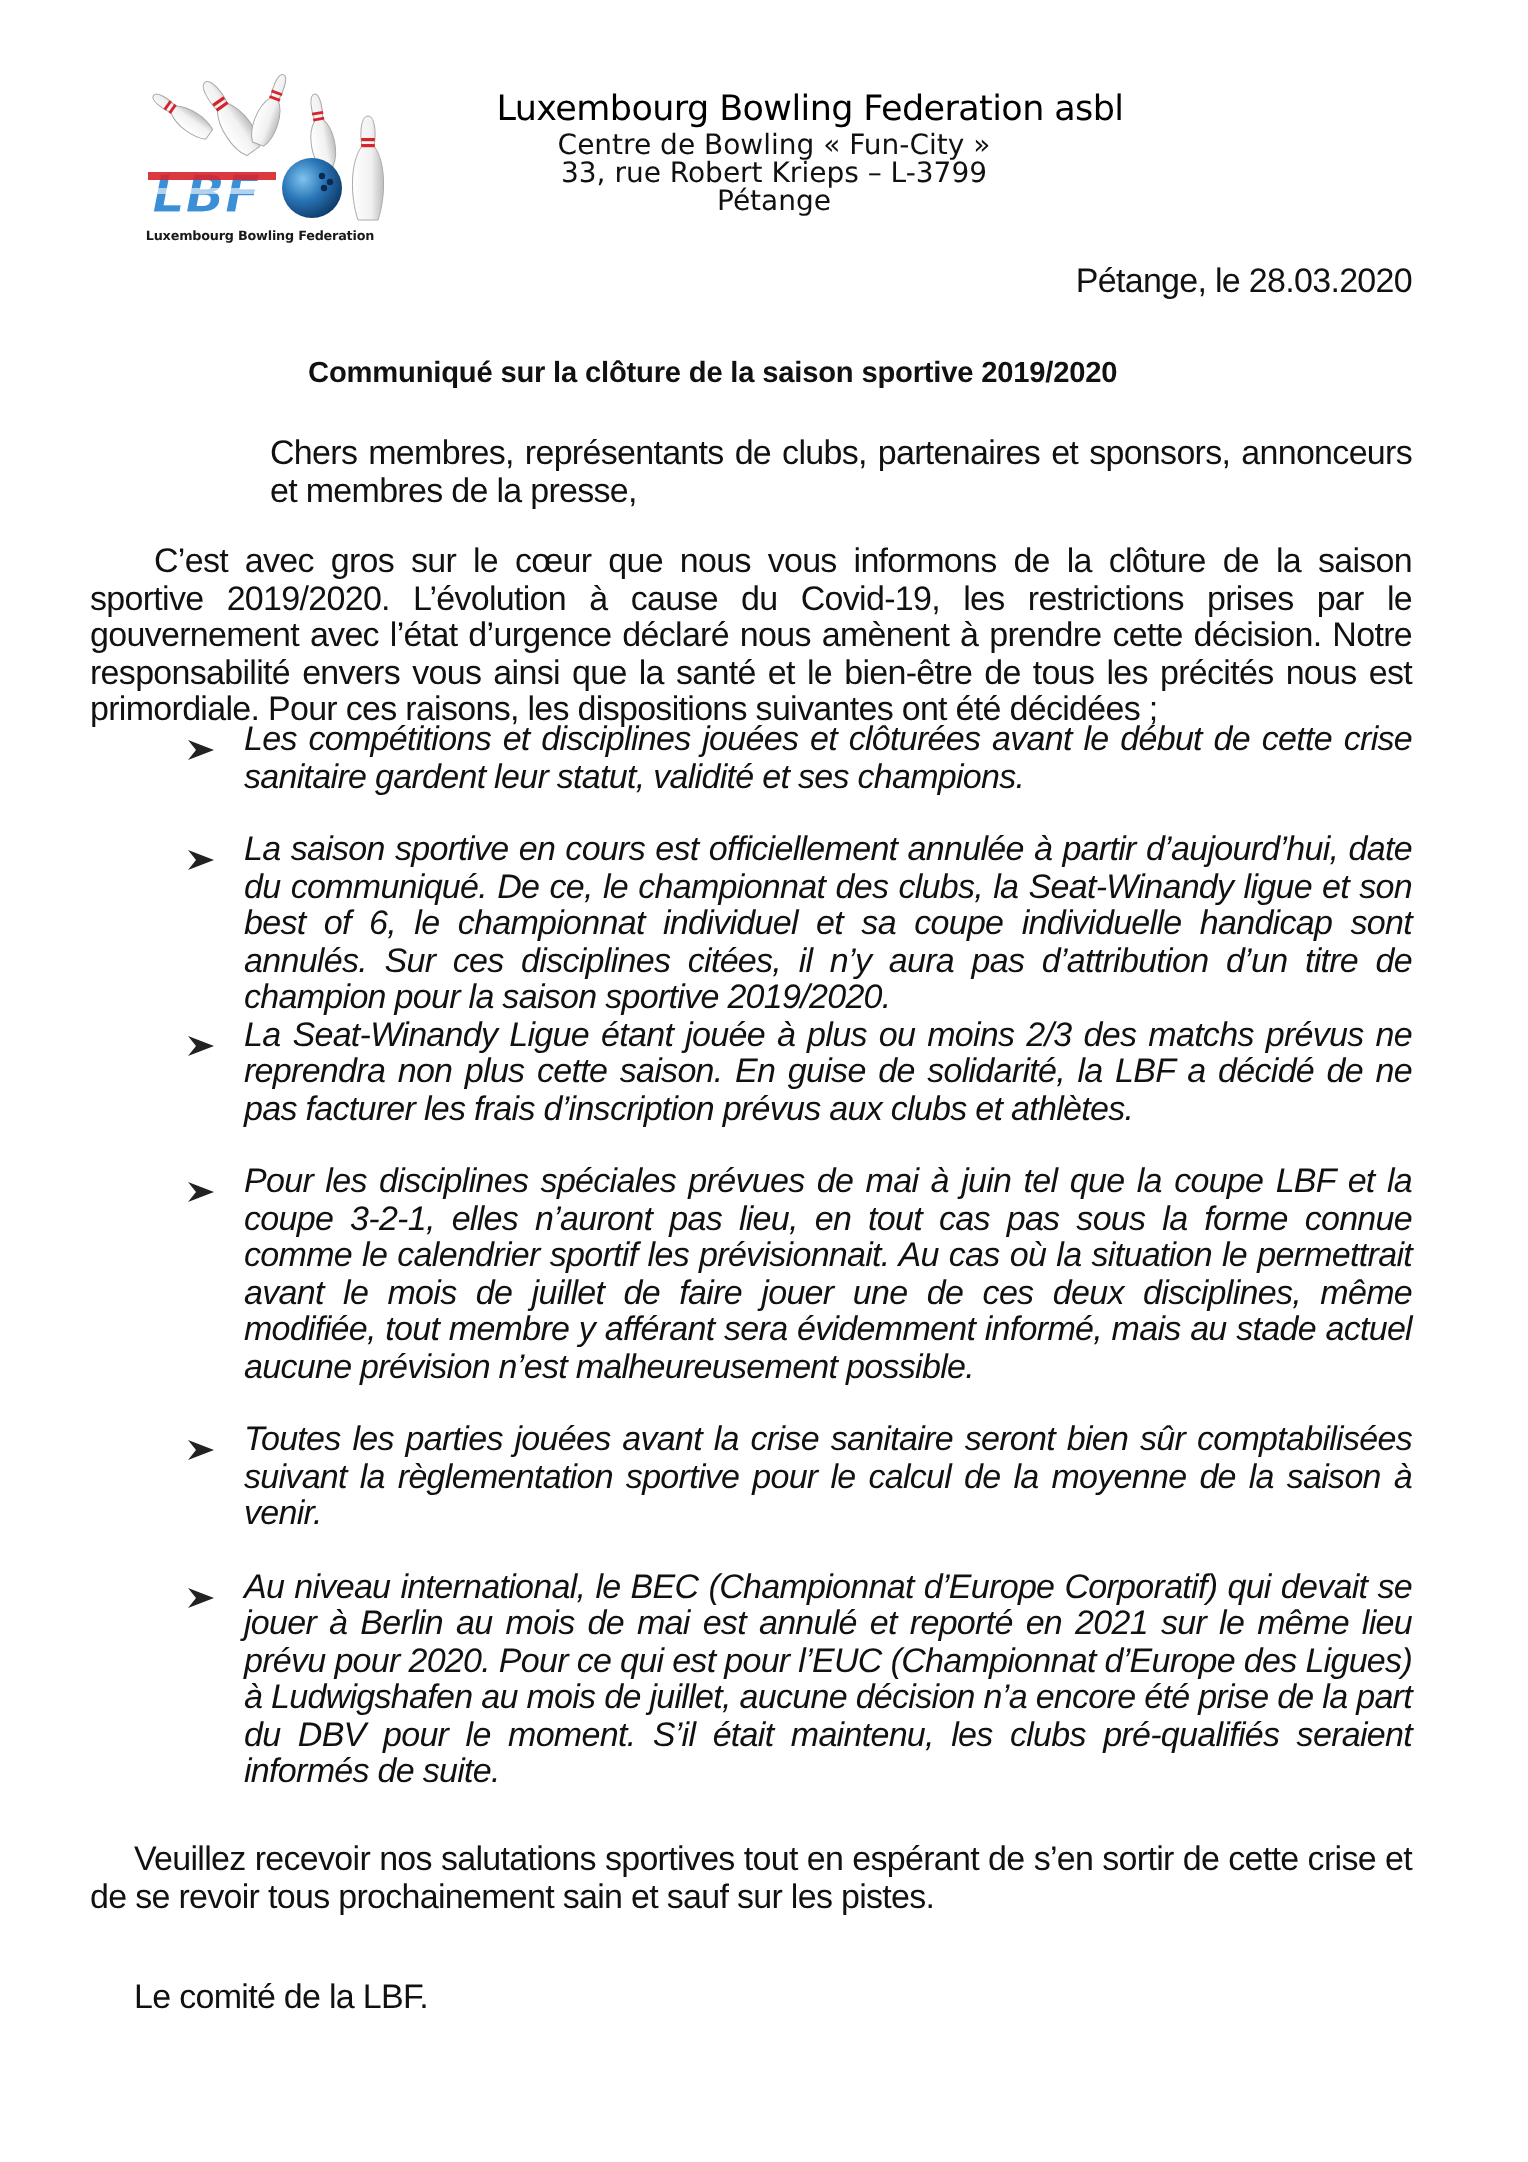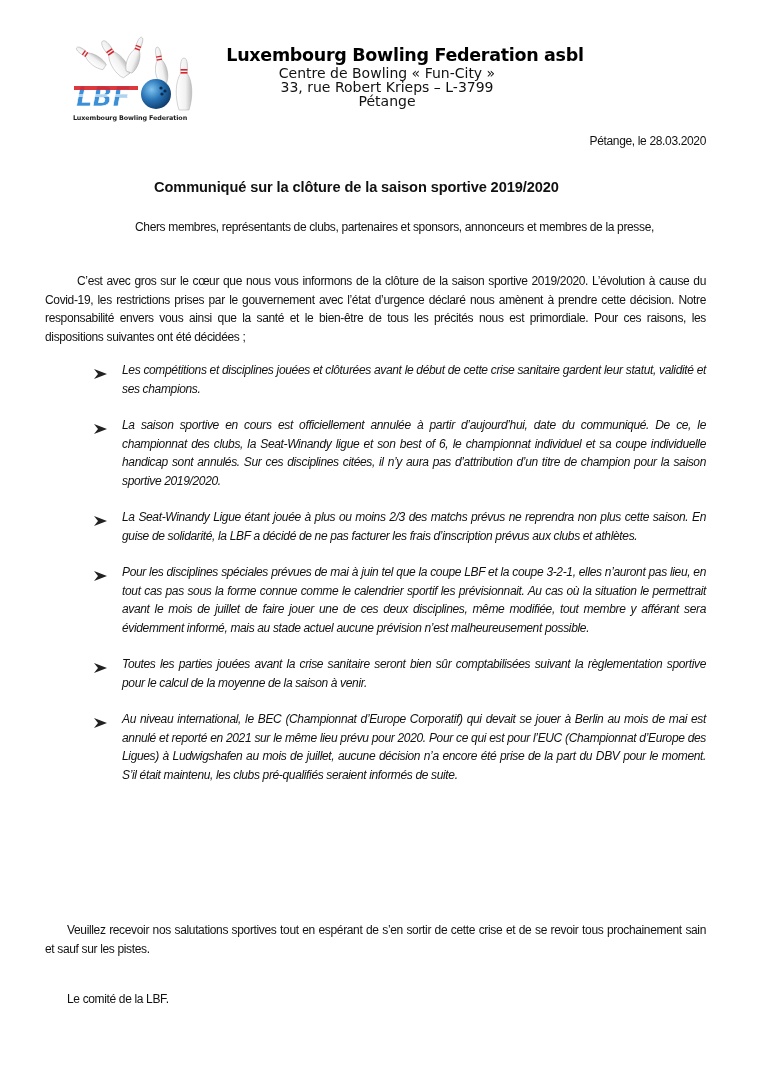--- a/index.html
+++ b/index.html
@@ -5,37 +5,37 @@
     html, body { margin: 0; padding: 0; background: #ffffff; }
     body { width: 764px; height: 1081px; position: relative; overflow: hidden;
            font-family: "Liberation Sans", "DejaVu Sans", sans-serif; color: #111; }
     .page { position: absolute; left: 0; top: 0; width: 764px; height: 1081px; }
 
     .logo { position: absolute; left: 62px; top: 36px; width: 136px; height: 88px; }
     .logo-caption { position: absolute; left: 0; bottom: 2px; width: 136px; text-align: center;
                     font-family: "DejaVu Sans", sans-serif; font-weight: bold; font-size: 6.4px; color: #1a1a1a; letter-spacing: -0.1px; }
 
     .header { position: absolute; left: 205px; top: 44px; width: 400px; text-align: center; }
-    .org-name { font-family: "DejaVu Sans", sans-serif; font-weight: bold; font-size: 17.5px; letter-spacing: -0.3px; color: #000; line-height: 22px; margin-left: -40px; width: 480px; }
+    .org-name { font-family: "DejaVu Sans", sans-serif; font-weight: normal; font-size: 17.5px; letter-spacing: -0.3px; color: #000; line-height: 22px; margin-left: -40px; width: 480px; }
     .addr { font-family: "DejaVu Sans", sans-serif; font-size: 14px; line-height: 14px; color: #111; margin-left: 52px; width: 260px; text-align: center; }
     .addr a { color: #1f3fae; text-decoration: underline; }
 
     .date { position: absolute; right: 58px; top: 132px; font-size: 13.8px; }
 
     .title { position: absolute; left: 154px; top: 179px; font-weight: bold; font-size: 14.6px; letter-spacing: -0.1px; }
 
-    .text { font-family: "Liberation Sans", sans-serif; font-size: 12px; line-height: 18.5px; letter-spacing: -0.35px; }
+    .text { font-family: "Liberation Sans", sans-serif; font-size: 17px; line-height: 18.5px; letter-spacing: -0.35px; }
     .salutation { position: absolute; left: 135px; top: 218px; width: 571px; text-align: justify; }
     .intro { position: absolute; left: 45px; top: 272px; width: 661px; text-align: justify; text-indent: 32px; }
 
     .bullets { position: absolute; left: 93px; top: 361px; width: 613px; list-style: none; margin: 0; padding: 0; }
     .bullet { position: relative; padding-left: 29px; font-style: italic; text-align: justify; }
     .bullet .arrow { position: absolute; left: 1px; top: 5px; width: 13px; height: 10px; font-style: normal; }
     .b1 { margin-bottom: 18px; font-style: italic; }
-    .b2 { margin-bottom: 18px; }
+    .b2 { }
     .b3 { margin-bottom: 18px; }
     .b4 { margin-bottom: 18px; }
     .b5 { margin-bottom: 18px; }
     .b6 { margin-bottom: 18px; }
 
     .closing { position: absolute; left: 45px; top: 921px; width: 661px; text-align: justify; text-indent: 22px; }
     .signature { position: absolute; left: 67px; top: 990px; }
   </style>
 </head>
 <body>

